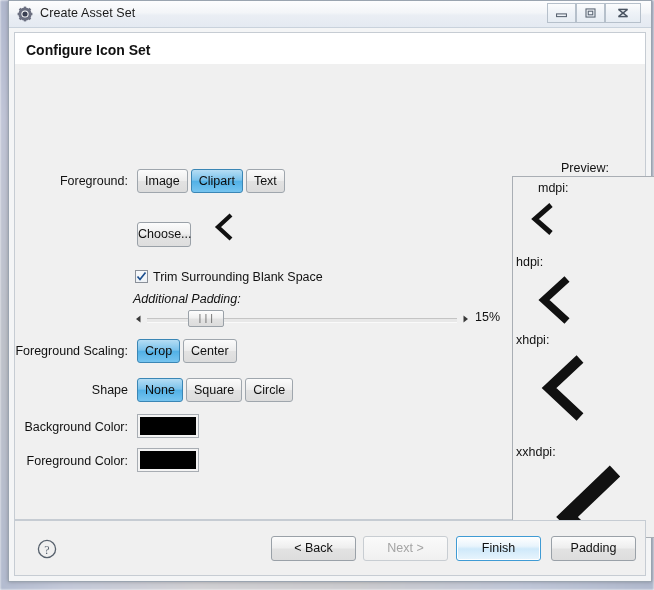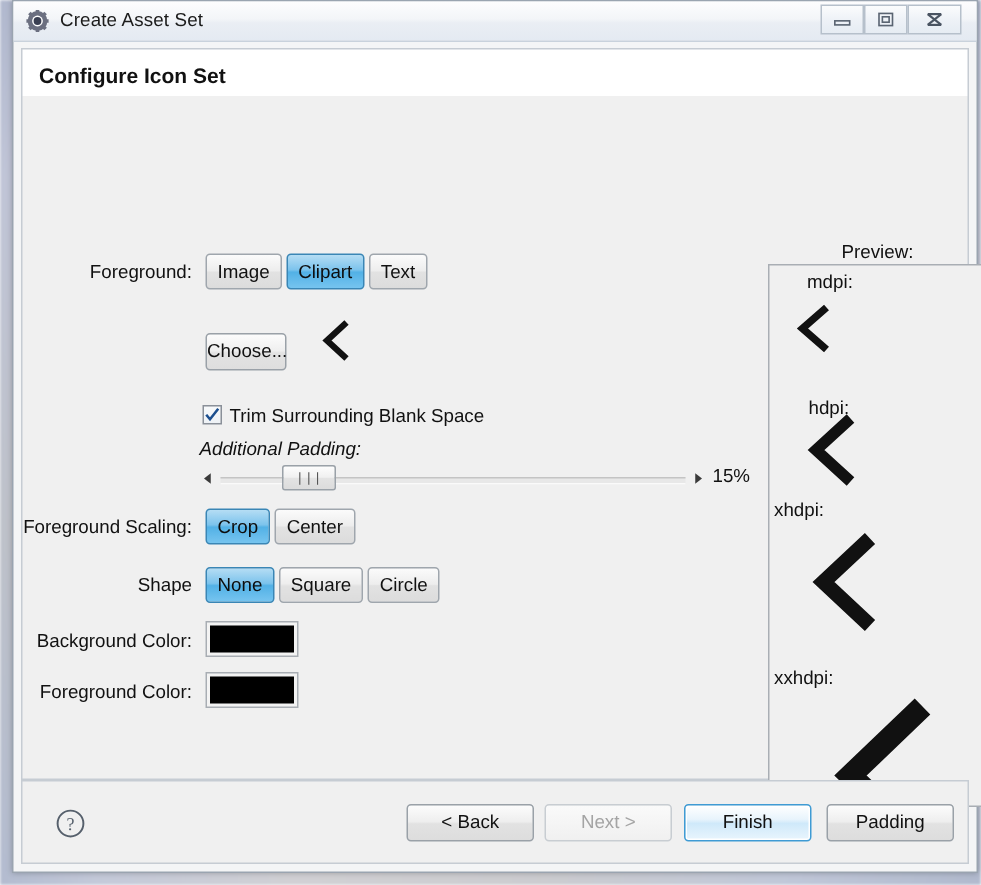--- a/index.html
+++ b/index.html
@@ -353,21 +353,21 @@
     <div id="preview-label">Preview:</div>
     <div id="preview-panel">
 
       <div class="dpi-label" style="top:4px;padding-left:22px;">mdpi:</div>
       <span class="chev" style="left:14px;top:22px;">
         <svg width="32" height="40" viewBox="0 0 32 40">
           <polyline points="24,6 8,20 24,34" fill="none" stroke="#111111" stroke-width="5" stroke-linejoin="miter"></polyline>
         </svg>
       </span>
 
-      <div class="dpi-label" style="top:88px;margin-left:23px;">hdpi:</div>
+      <div class="dpi-label" style="top:78px;">hdpi:</div>
       <span class="chev" style="left:20px;top:94px;">
         <svg width="44" height="58" viewBox="0 0 44 58">
           <polyline points="34,8 11,29 34,50" fill="none" stroke="#111111" stroke-width="7.5" stroke-linejoin="miter"></polyline>
         </svg>
       </span>
 
       <div class="dpi-label" style="top:156px;">xhdpi:</div>
       <span class="chev" style="left:22px;top:172px;">
         <svg width="58" height="78" viewBox="0 0 58 78">
           <polyline points="45,10 14,39 45,68" fill="none" stroke="#111111" stroke-width="10" stroke-linejoin="miter"></polyline>

